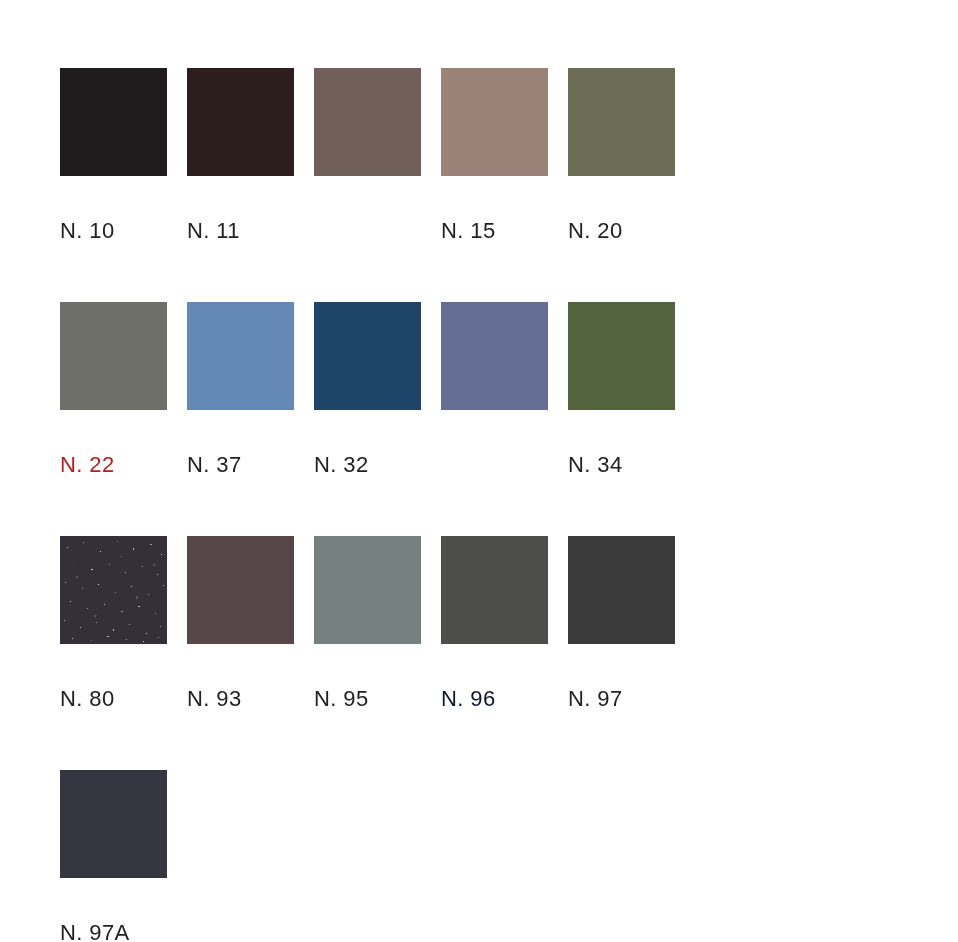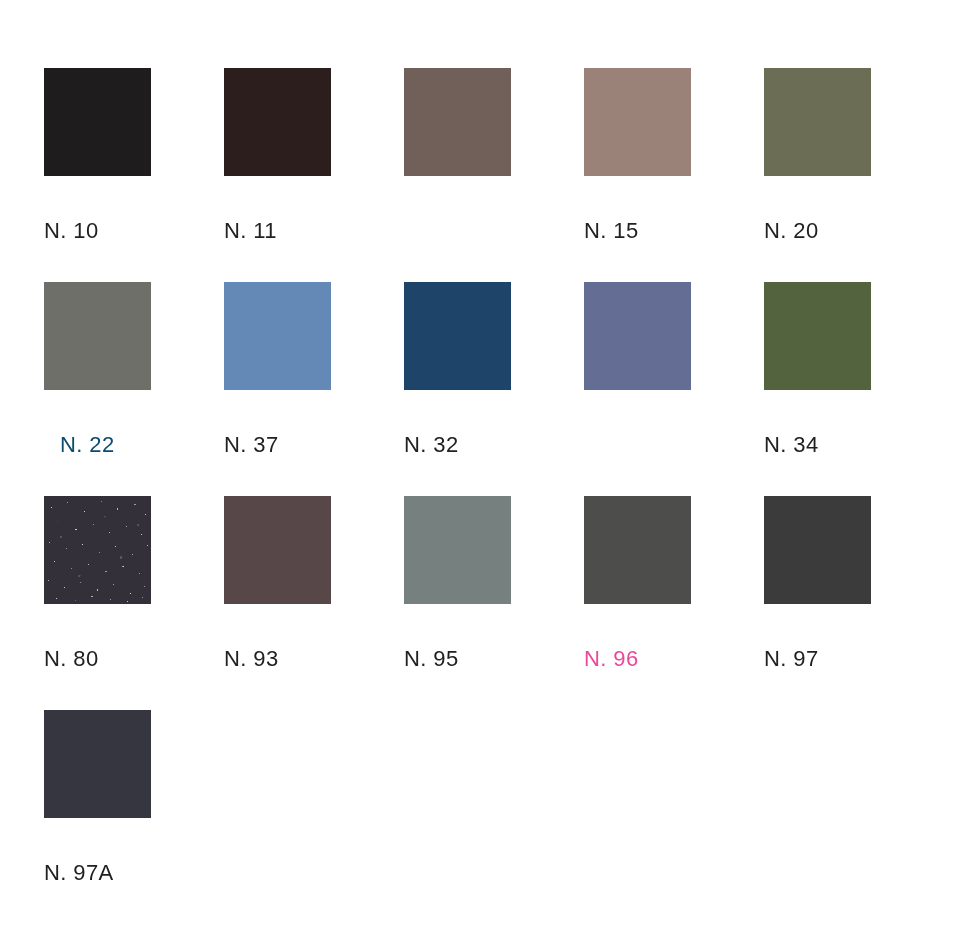--- a/index.html
+++ b/index.html
@@ -13,28 +13,29 @@
     height: 942px;
     overflow: hidden;
     font-family: "Liberation Sans", sans-serif;
     -webkit-font-smoothing: antialiased;
   }
   #swatch-grid {
     position: relative;
     width: 958px;
     height: 866px;
     box-sizing: border-box;
-    padding: 68px 0 0 44px;
+    padding: 68px 0 0 60px;
     display: grid;
     grid-template-columns: repeat(5, 107px);
     grid-column-gap: 73px;
     grid-row-gap: 0px;
     grid-auto-rows: 214px;
     align-content: start;
     justify-content: start;
+    gap: 20px;
   }
   .swatch-cell {
     width: 107px;
     height: 214px;
     position: relative;
   }
   .swatch-chip {
     width: 107px;
     height: 108px;
     display: block;
@@ -119,21 +120,21 @@
     <div class="swatch-cell">
       <div class="swatch-chip" style="background-color: rgb(154, 130, 121);"></div>
       <div class="swatch-label" style="color: rgb(33, 33, 33);">N. 15</div>
     </div>
     <div class="swatch-cell">
       <div class="swatch-chip" style="background-color: rgb(107, 110, 85);"></div>
       <div class="swatch-label" style="color: rgb(33, 33, 33);">N. 20</div>
     </div>
     <div class="swatch-cell">
       <div class="swatch-chip" style="background-color: rgb(110, 111, 105);"></div>
-      <div class="swatch-label" style="color: #0c4a6e; margin-left: 16px;">N. 22</div>
+      <div class="swatch-label" style="color: #b91c1c;">N. 22</div>
     </div>
     <div class="swatch-cell">
       <div class="swatch-chip" style="background-color: rgb(101, 137, 182);"></div>
       <div class="swatch-label" style="color: rgb(33, 33, 33);">N. 37</div>
     </div>
     <div class="swatch-cell">
       <div class="swatch-chip" style="background-color: rgb(31, 68, 105);"></div>
       <div class="swatch-label" style="color: rgb(33, 33, 33);">N. 32</div>
     </div>
     <div class="swatch-cell">
@@ -150,21 +151,21 @@
     <div class="swatch-cell">
       <div class="swatch-chip" style="background-color: rgb(87, 71, 73);"></div>
       <div class="swatch-label" style="color: rgb(33, 33, 33);">N. 93</div>
     </div>
     <div class="swatch-cell">
       <div class="swatch-chip" style="background-color: rgb(118, 128, 127);"></div>
       <div class="swatch-label" style="color: rgb(33, 33, 33);">N. 95</div>
     </div>
     <div class="swatch-cell">
       <div class="swatch-chip" style="background-color: rgb(77, 77, 76);"></div>
-      <div class="swatch-label" style="color: #ec4899;">N. 96</div>
+      <div class="swatch-label" style="color: #0f172a;">N. 96</div>
     </div>
     <div class="swatch-cell">
       <div class="swatch-chip" style="background-color: rgb(59, 59, 59);"></div>
       <div class="swatch-label" style="color: rgb(33, 33, 33);">N. 97</div>
     </div>
     <div class="swatch-cell">
       <div class="swatch-chip" style="background-color: rgb(54, 54, 64);"></div>
       <div class="swatch-label" style="color: rgb(33, 33, 33);">N. 97A</div>
     </div>
   </main>

